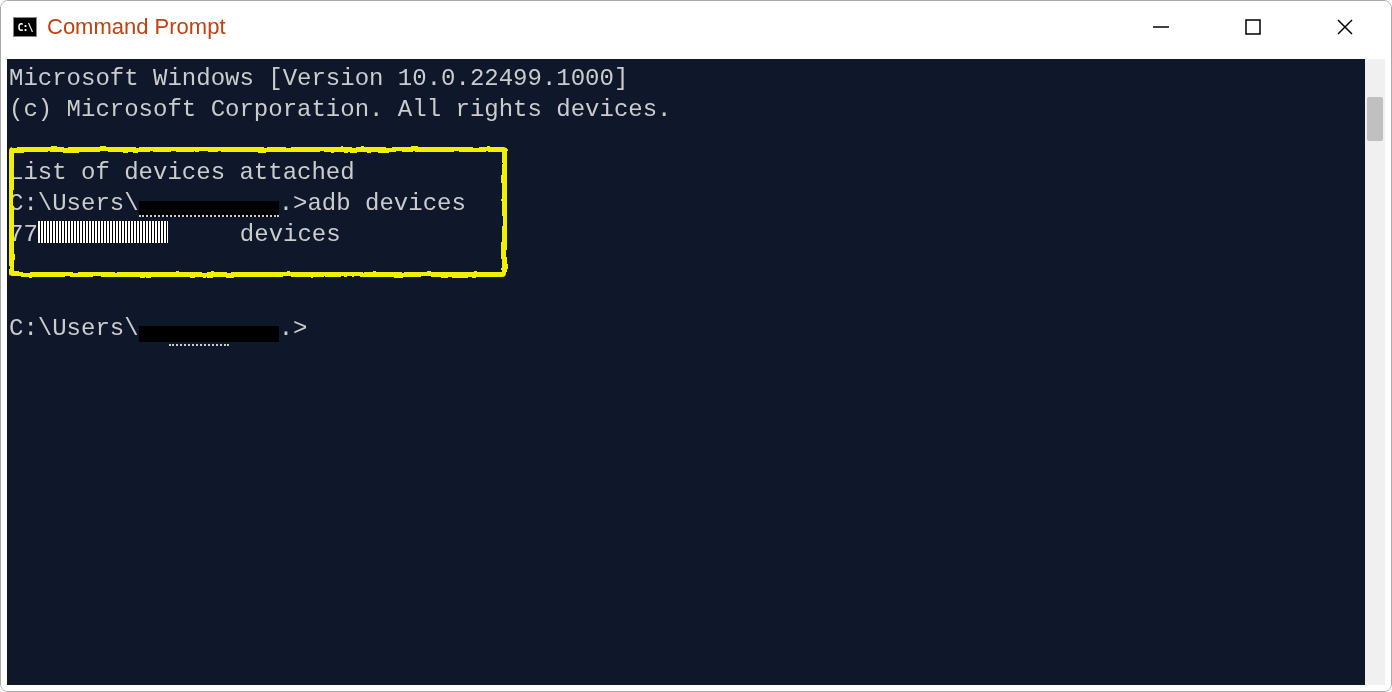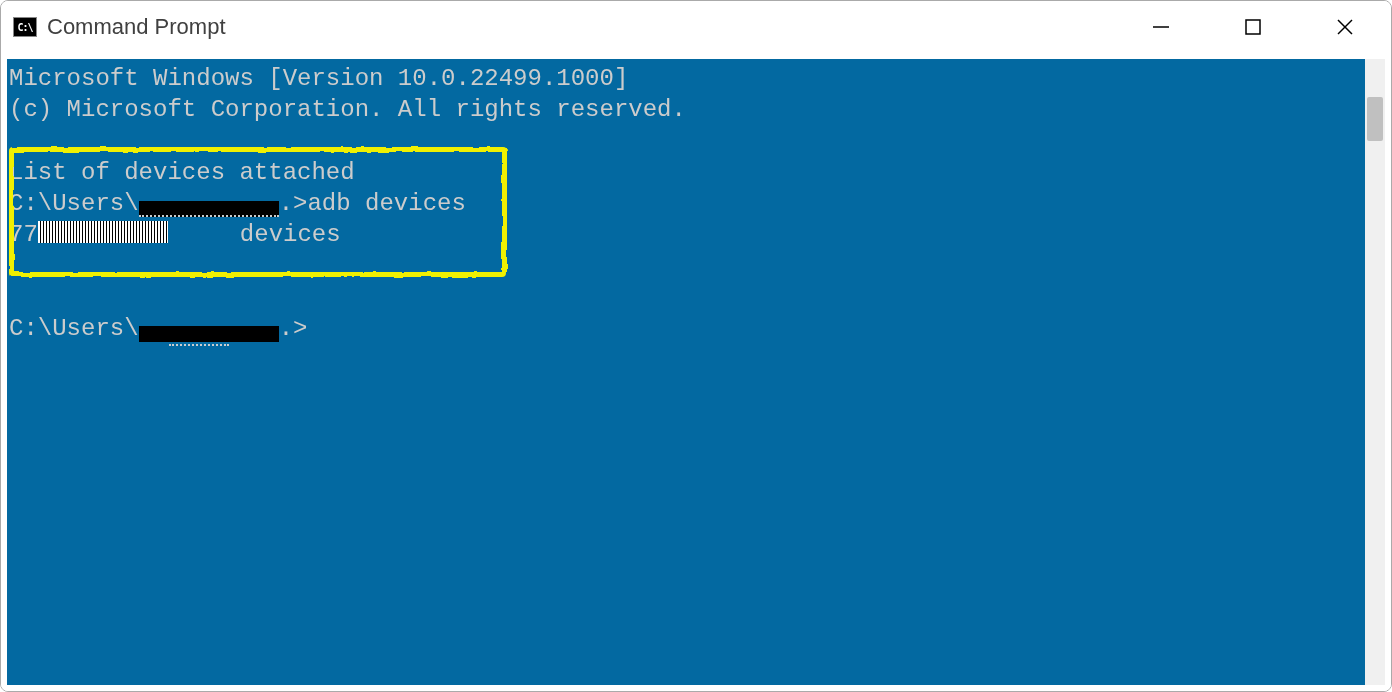--- a/index.html
+++ b/index.html
@@ -42,21 +42,21 @@
       justify-content: center;
       color: #fff;
       font-size: 10px;
       font-weight: bold;
       letter-spacing: -1px;
       margin-right: 10px;
       font-family: monospace;
     }
     .titlebar-title {
       font-size: 22px;
-      color: #404040;
+      color: #c2410c;
     }
     .window-controls {
       position: absolute;
       right: 0;
       top: 0;
       height: 100%;
       display: flex;
     }
     .window-control {
       width: 92px;
@@ -72,21 +72,21 @@
     }
     .terminal-area {
       flex: 1;
       background: #fff;
       padding: 6px;
       display: flex;
       position: relative;
     }
     .terminal {
       flex: 1;
-      background: #0369a1;
+      background: #0f172a;
       color: #cccccc;
       font-family: 'Consolas', 'Courier New', monospace;
       font-size: 24px;
       line-height: 1.3;
       padding: 4px 0 0 0;
       overflow: hidden;
       position: relative;
     }
     .terminal-line {
       white-space: pre;
@@ -187,21 +187,21 @@
           <line x1="2" y1="2" x2="16" y2="16" stroke="#000" stroke-width="1.5"></line>
           <line x1="16" y1="2" x2="2" y2="16" stroke="#000" stroke-width="1.5"></line>
         </svg>
       </div>
     </div>
   </div>
 
   <div class="terminal-area">
     <div class="terminal">
       <div class="terminal-line">Microsoft Windows [Version 10.0.22499.1000]</div>
-      <div class="terminal-line">(c) Microsoft Corporation. All rights reserved.</div>
+      <div class="terminal-line">(c) Microsoft Corporation. All rights devices.</div>
       <div class="terminal-line">&nbsp;</div>
       <div class="terminal-line">List of devices attached</div>
       <div class="terminal-line"><span>C:\Users\</span><span class="redaction user1"></span><span>.&gt;adb devices</span></div>
       <div class="terminal-line"><span>77</span><span class="redaction scribble"></span><span>     devices</span></div>
       <div class="terminal-line">&nbsp;</div>
       <div class="terminal-line">&nbsp;</div>
       <div class="terminal-line"><span>C:\Users\</span><span class="redaction user2"></span><span>.&gt;</span></div>
 
       <div class="highlight-box"></div>
     </div>

